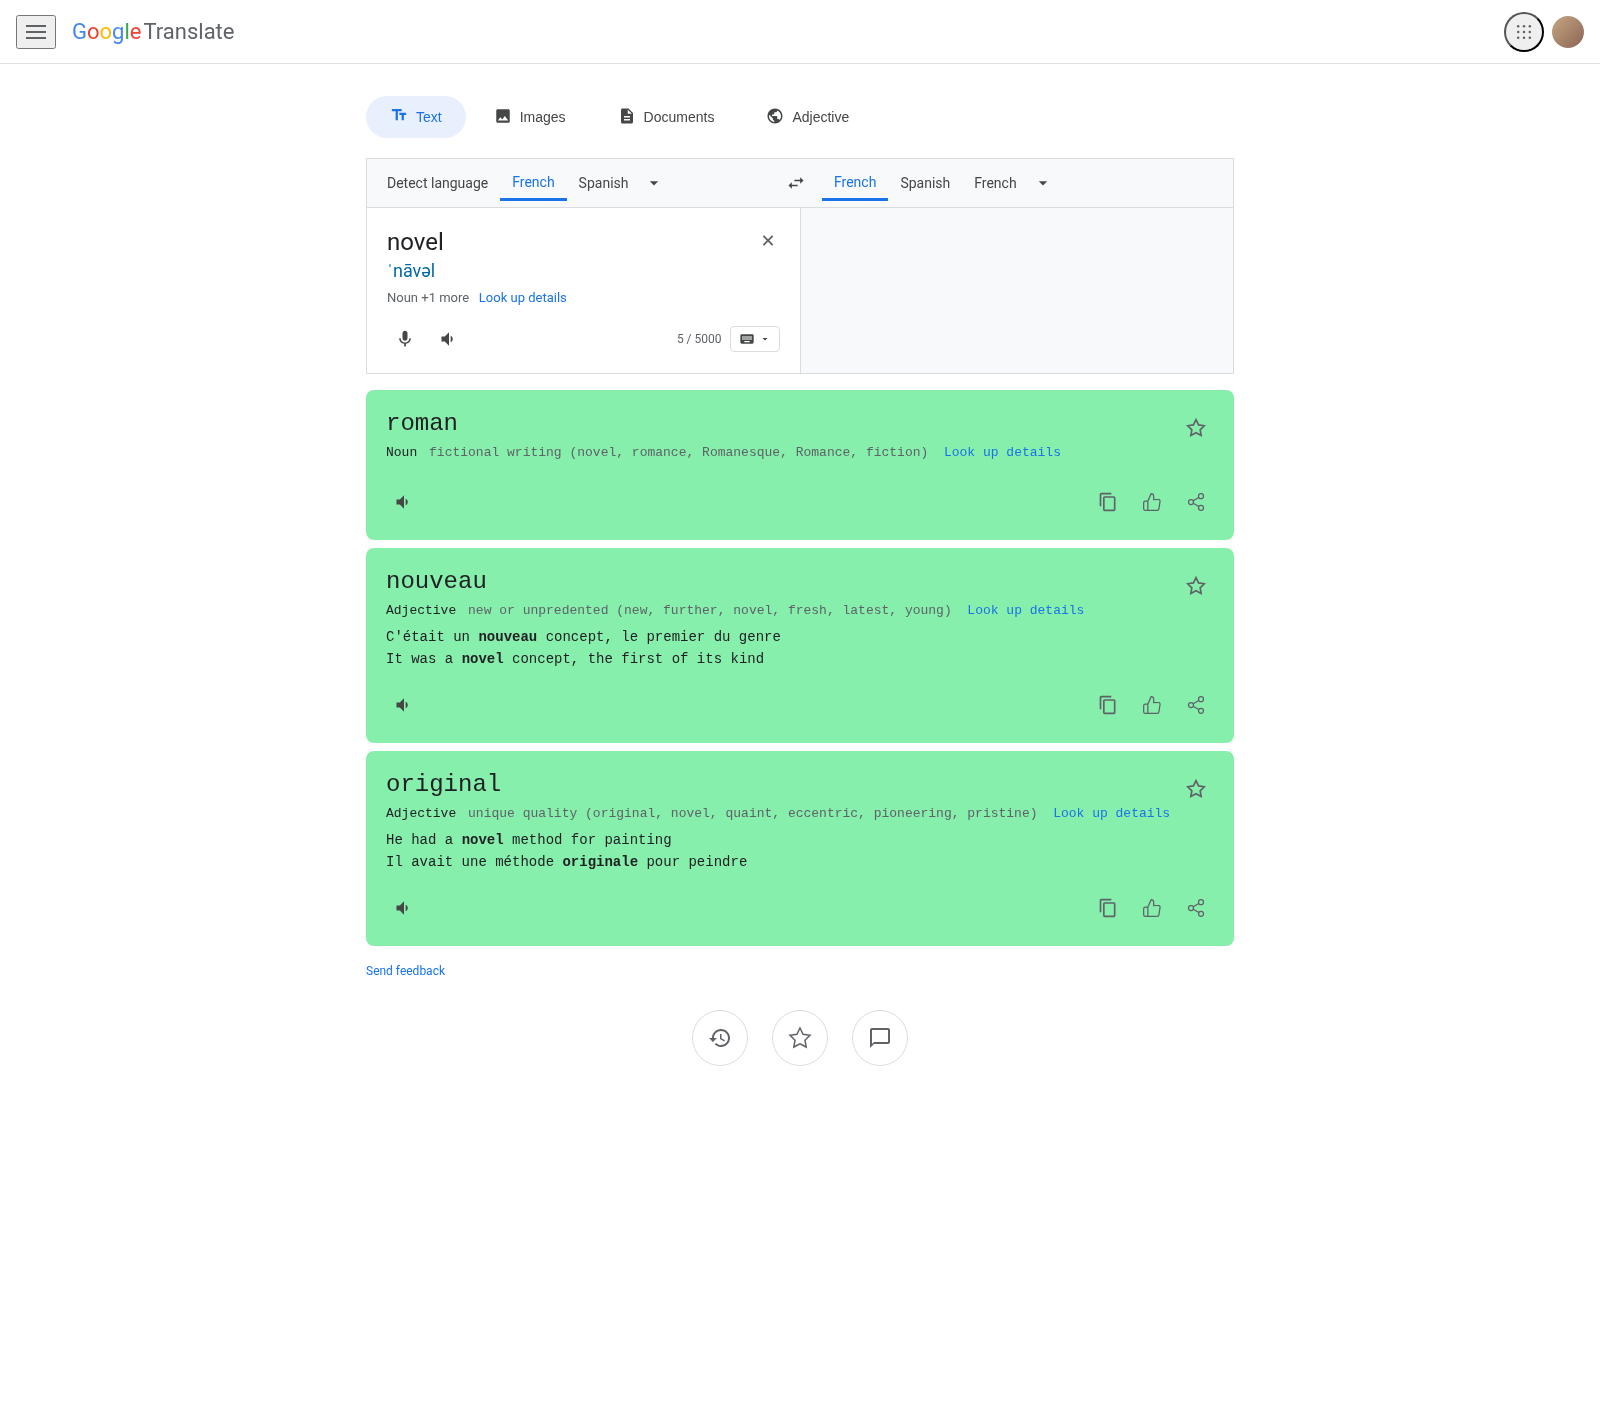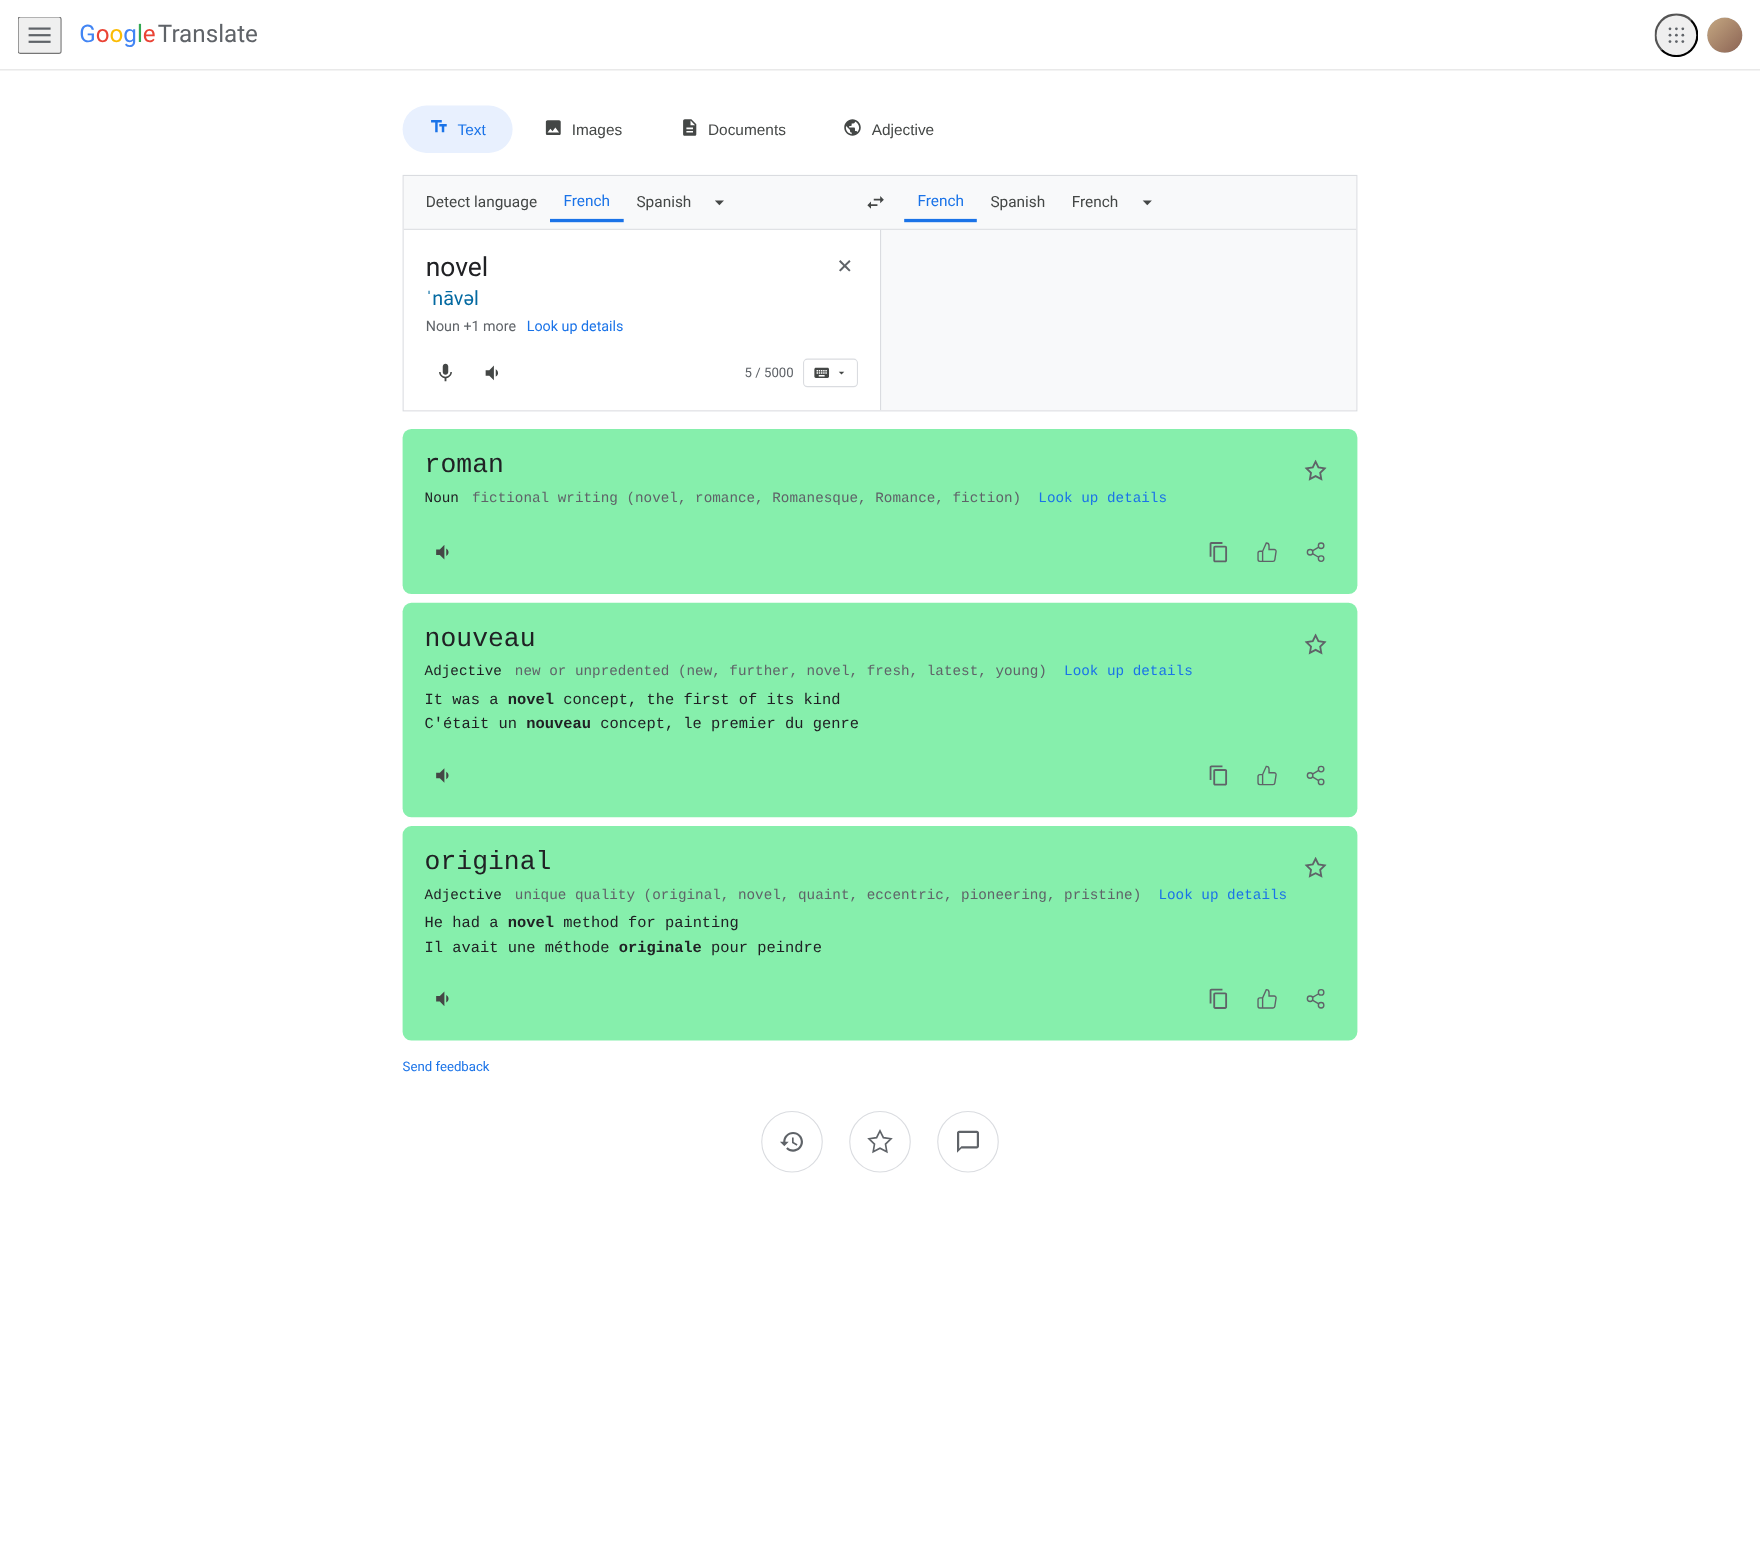--- a/index.html
+++ b/index.html
@@ -410,22 +410,22 @@
     <div class="result-card">
       <div class="result-header">
         <div>
           <div class="result-word">nouveau</div>
           <div class="result-def-line">
             <span class="pos">Adjective</span>
             <span>new or unpredented (new, further, novel, fresh, latest, young)</span>
             &nbsp;<a href="#" style="color:#1a73e8; text-decoration:none; font-size:13px;">Look up details</a>
           </div>
           <div class="result-example">
+            <div>C'était un <strong>nouveau</strong> concept, le premier du genre</div>
             <div>It was a <strong>novel</strong> concept, the first of its kind</div>
-            <div>C'était un <strong>nouveau</strong> concept, le premier du genre</div>
           </div>
         </div>
         <button class="star-btn">
           <svg width="20" height="20" viewBox="0 0 24 24" fill="none" stroke="#5f6368" stroke-width="2">
               <path d="M12 2l3.09 6.26L22 9.27l-5 4.87 1.18 6.88L12 17.77l-6.18 3.25L7 14.14 2 9.27l6.91-1.01L12 2z"></path>
             </svg>
         </button>
       </div>
       <div class="result-actions">
         <button class="icon-btn">

